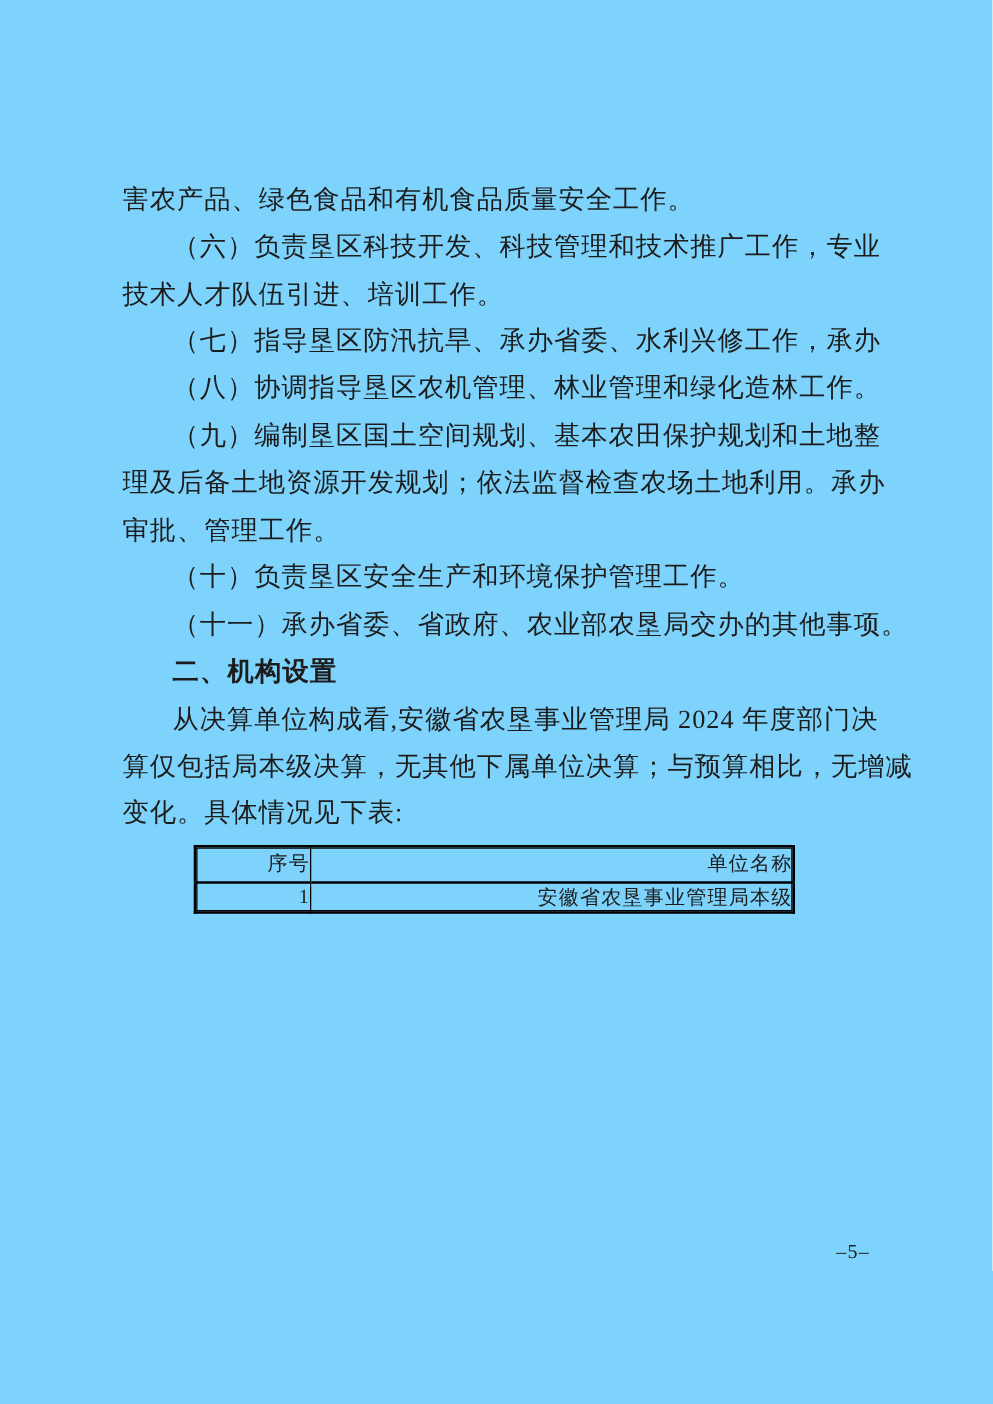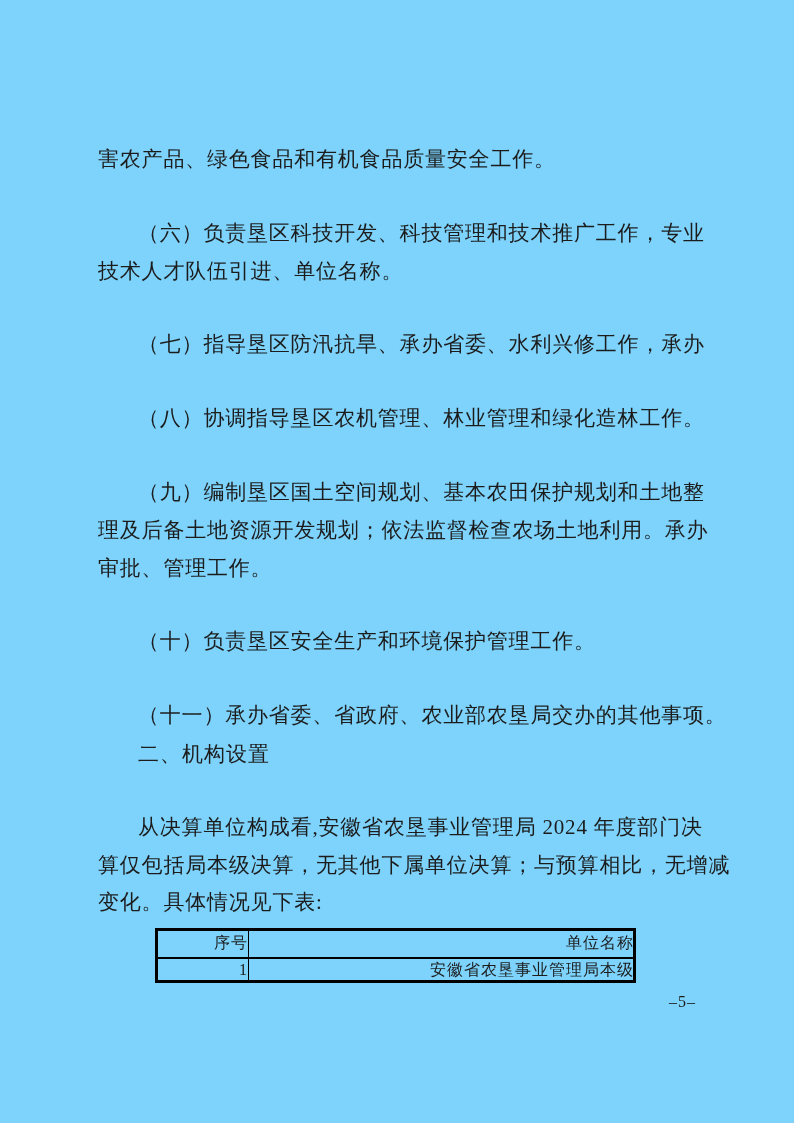--- a/index.html
+++ b/index.html
@@ -24,25 +24,24 @@
   }
   .bodyline {
     font-size: 21px;
     line-height: 37.8px;
     height: 37.8px;
     letter-spacing: 0.8px;
     white-space: pre;
   }
   .indent2 {
     padding-left: 40px;
-    margin-top: 36px;
   }
   .heading {
     font-family: "Liberation Sans", "DejaVu Sans", sans-serif;
-    font-weight: normal;
+    font-weight: bold;
     font-size: 21px;
     line-height: 37.8px;
     height: 37.8px;
     letter-spacing: 1px;
     padding-left: 40px;
     white-space: pre;
   }
   .unit-table {
     border-collapse: collapse;
     margin-left: 57px;
@@ -76,21 +75,21 @@
   }
 </style>
 </head>
 <body>
 
 <div class="page">
   <div class="content">
 
     <div class="bodyline">害农产品、绿色食品和有机食品质量安全工作。</div>
     <div class="bodyline indent2">（六）负责垦区科技开发、科技管理和技术推广工作，专业</div>
-    <div class="bodyline">技术人才队伍引进、单位名称。</div>
+    <div class="bodyline">技术人才队伍引进、培训工作。</div>
     <div class="bodyline indent2">（七）指导垦区防汛抗旱、承办省委、水利兴修工作，承办</div>
     <div class="bodyline indent2">（八）协调指导垦区农机管理、林业管理和绿化造林工作。</div>
     <div class="bodyline indent2">（九）编制垦区国土空间规划、基本农田保护规划和土地整</div>
     <div class="bodyline">理及后备土地资源开发规划；依法监督检查农场土地利用。承办</div>
     <div class="bodyline">审批、管理工作。</div>
     <div class="bodyline indent2">（十）负责垦区安全生产和环境保护管理工作。</div>
     <div class="bodyline indent2">（十一）承办省委、省政府、农业部农垦局交办的其他事项。</div>
 
     <div class="heading">二、机构设置</div>
 

